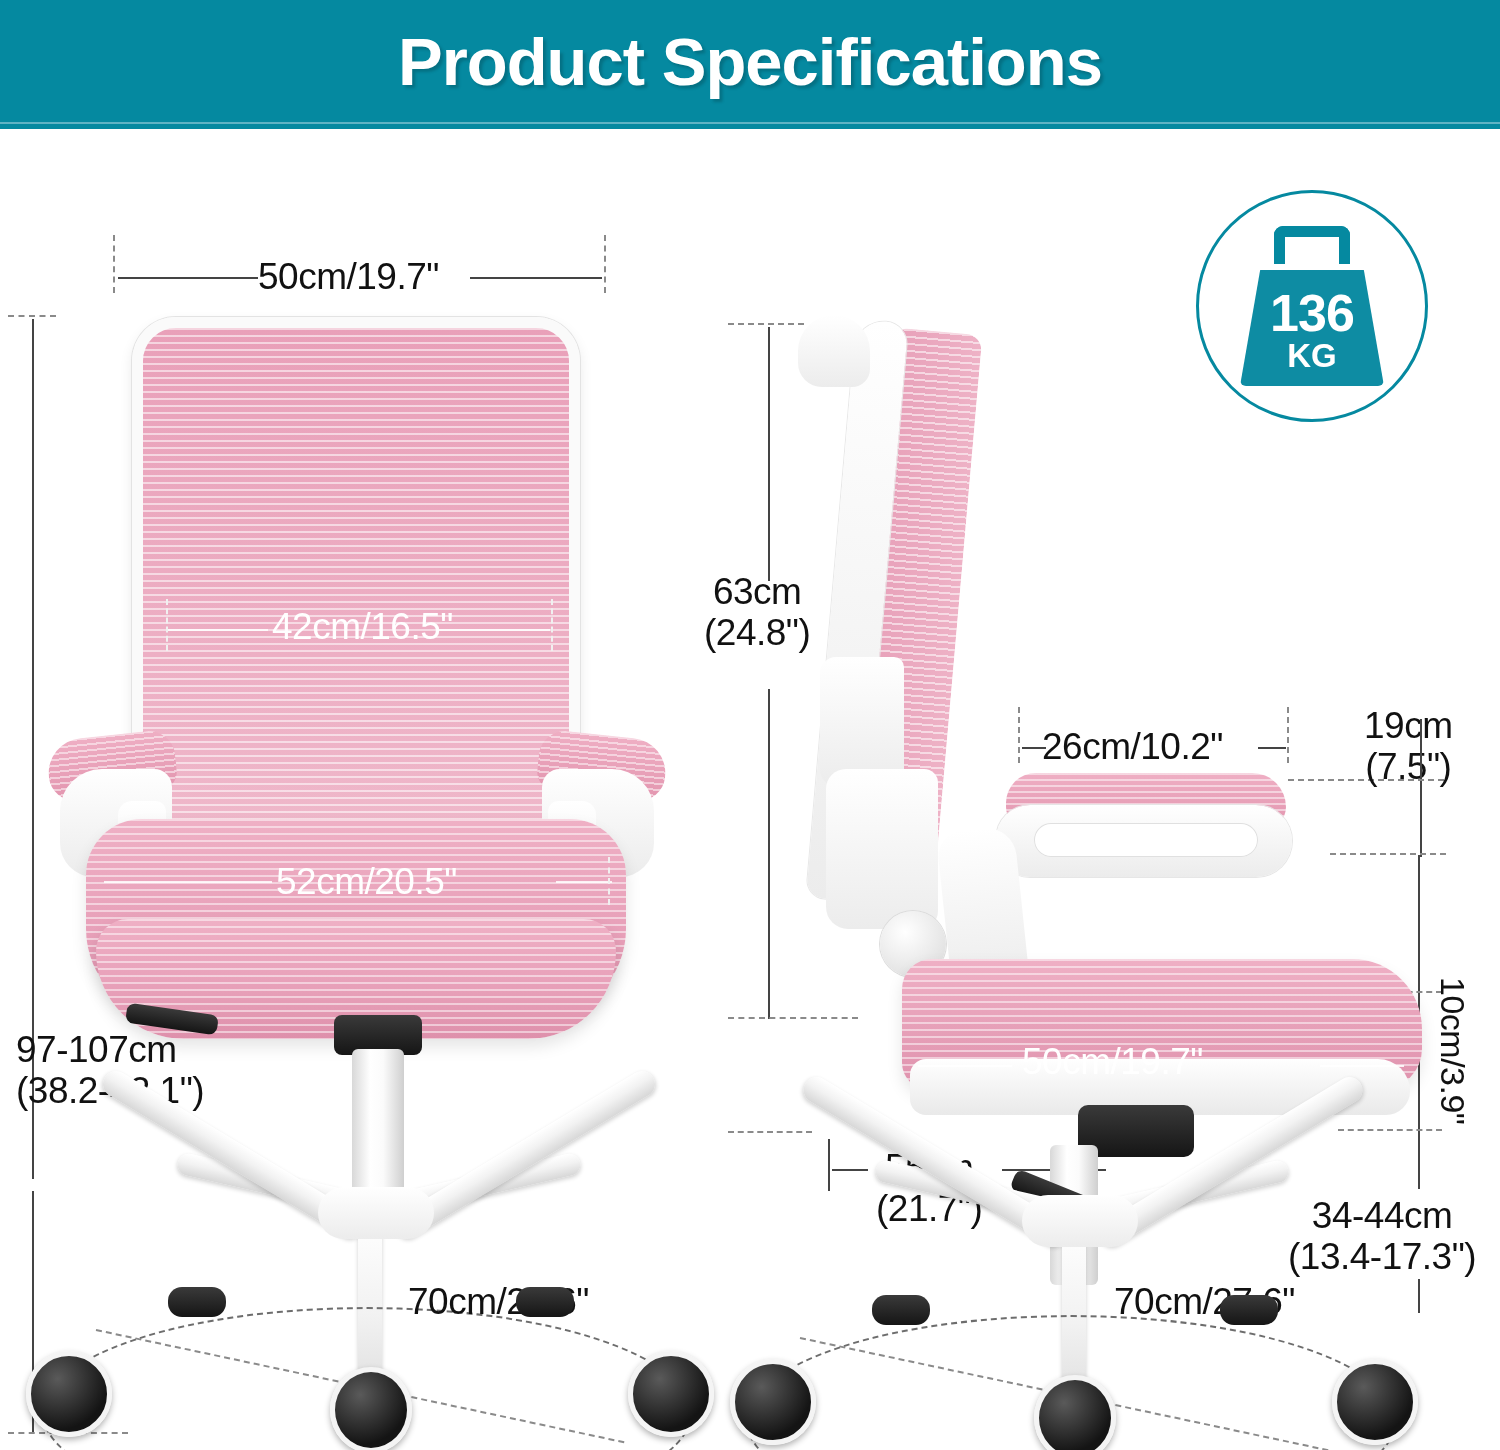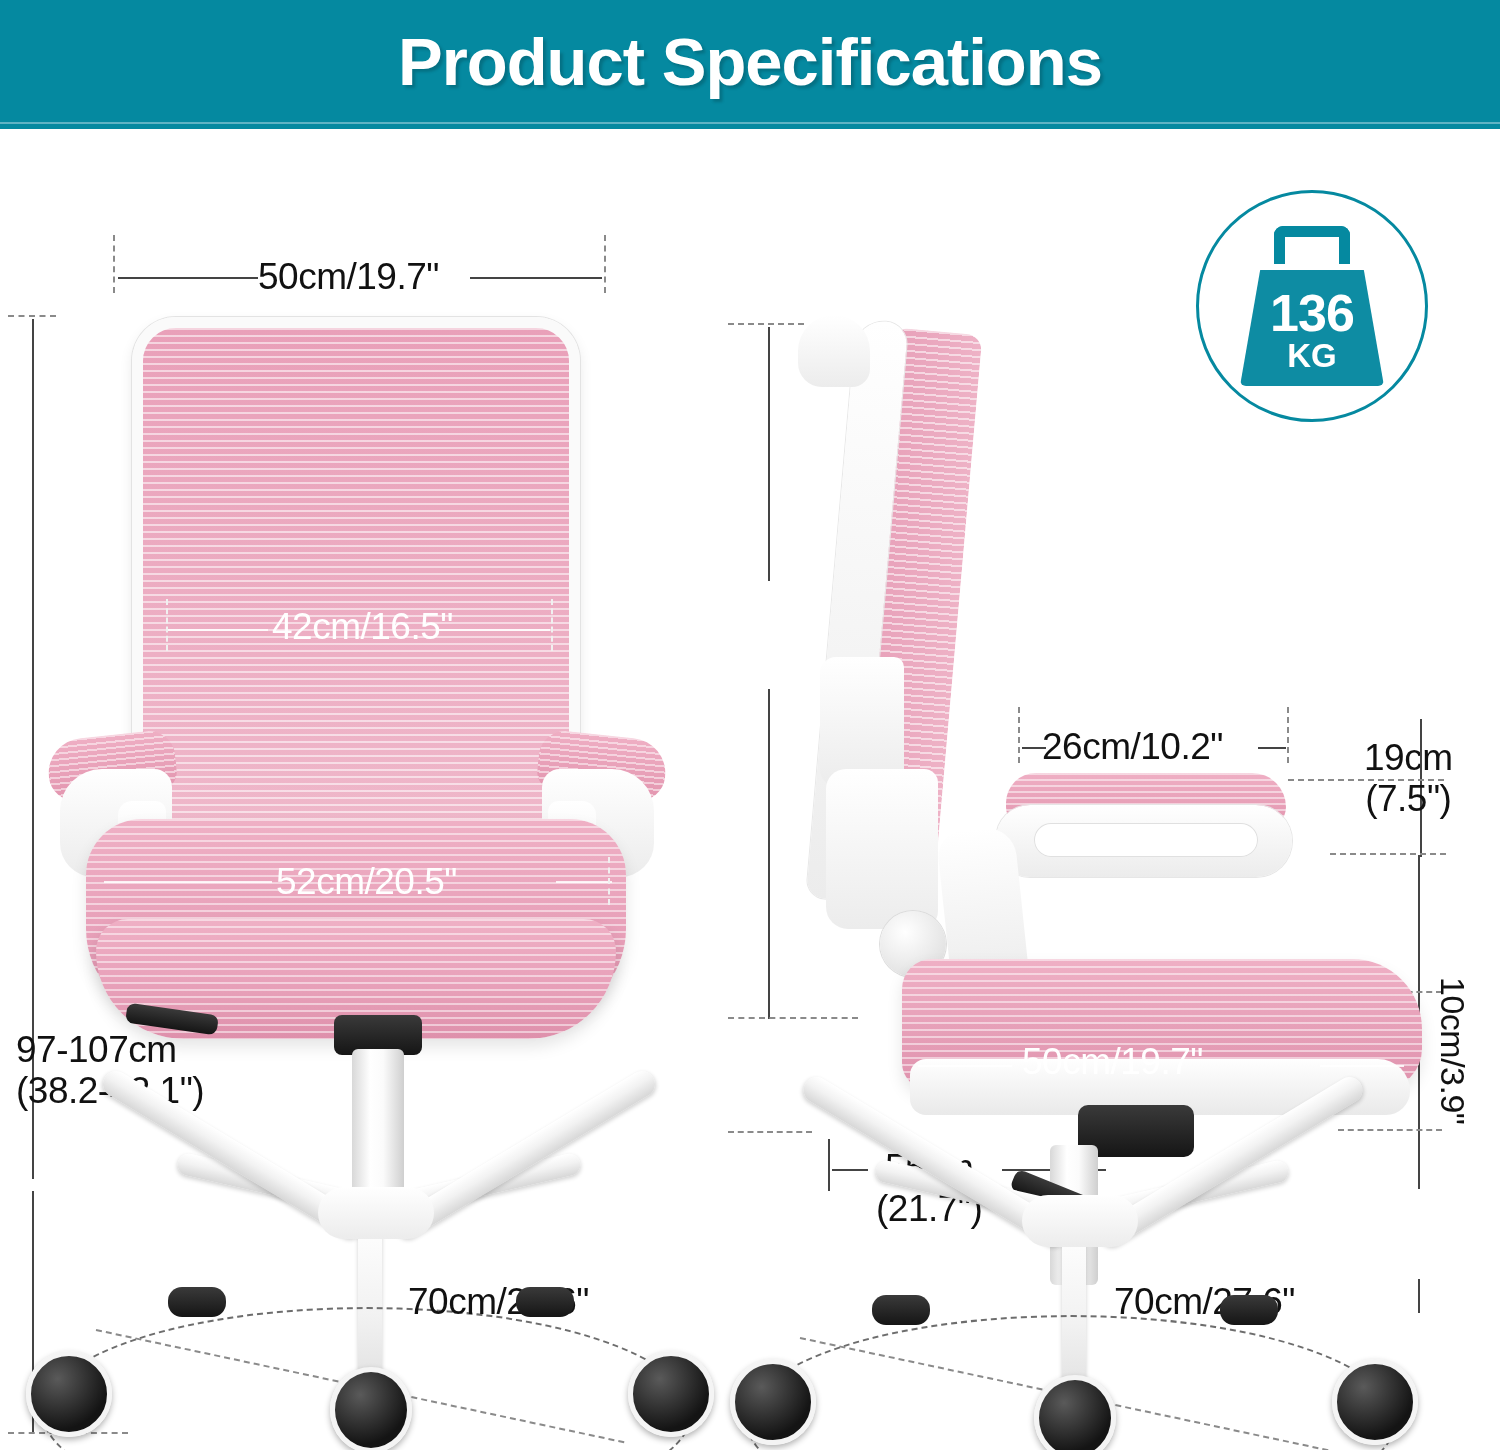--- a/index.html
+++ b/index.html
@@ -239,20 +239,24 @@
   <div class="caster" style="left:26px; top:1222px; width:86px; height:86px;"></div>
   <div class="caster" style="left:628px; top:1222px; width:86px; height:86px;"></div>
   <div class="caster" style="left:330px; top:1238px; width:82px; height:86px;"></div>
   <div class="black-part" style="left:168px; top:1158px; width:58px; height:30px; border-radius:14px;"></div>
   <div class="black-part" style="left:516px; top:1158px; width:58px; height:30px; border-radius:14px;"></div>
 
   <div class="dash-h" style="left:728px; top:194px; width:76px;"></div>
   <div class="solid-v" style="left:768px; top:198px; height:254px;"></div>
   <div class="solid-v" style="left:768px; top:560px; height:330px;"></div>
   <div class="dash-h" style="left:728px; top:888px; width:130px;"></div>
+  <div class="dim-black two-line" style="left:704px; top:442px; text-align:center;">
+    <span>63cm</span><br>
+    <span>(24.8")</span>
+  </div>
 
   <div style="position:absolute; left:840px; top:196px; width:94px; height:560px;
               background: repeating-linear-gradient(to bottom, rgba(255,255,255,0.55) 0px, rgba(255,255,255,0.55) 2px, rgba(255,255,255,0) 2px, rgba(255,255,255,0) 7px), linear-gradient(to right,#E79FB8,#EEB2C6);
               border-radius: 20px 16px 14px 14px;
               transform: rotate(5deg); transform-origin: bottom left;"></div>
   <div class="white-part" style="left:806px; top:188px; width:52px; height:580px; border-radius:30px 22px 18px 18px; transform:rotate(5deg); transform-origin:bottom left; box-shadow:0 0 0 1px #e8e8e8;"></div>
   <div class="white-part" style="left:798px; top:186px; width:72px; height:72px; border-radius:36px 36px 18px 24px;"></div>
 
   <div class="white-part" style="left:820px; top:528px; width:84px; height:130px; border-radius:16px 10px 10px 18px;"></div>
   <div class="white-part" style="left:826px; top:640px; width:112px; height:160px; border-radius:20px 14px 18px 22px;"></div>
@@ -266,21 +270,21 @@
   <div class="dim-black" style="left:1042px; top:597px;">26cm/10.2"</div>
 
   <div class="armpad" style="left:1006px; top:644px; width:280px; height:56px; border-radius:30px 34px 22px 22px;"></div>
   <div class="white-part" style="left:996px; top:676px; width:296px; height:72px; border-radius:34px 36px 36px 34px; box-shadow:0 0 0 1px #e6e6e6;"></div>
   <div style="position:absolute; left:1034px; top:694px; width:224px; height:34px; border-radius:20px; background:#ffffff; box-shadow: inset 0 0 0 1px #e0e0e0;"></div>
   <div class="white-part" style="left:944px; top:700px; width:78px; height:160px; border-radius:26px 30px 20px 26px; transform:rotate(-6deg);"></div>
 
   <div class="dash-h" style="left:1288px; top:650px; width:156px;"></div>
   <div class="solid-v" style="left:1420px; top:652px; height:48px;"></div>
   <div class="solid-v" style="left:1420px; top:700px; height:0px;"></div>
-  <div class="dim-black two-line" style="left:1364px; top:576px; text-align:center;margin-top:32px;">
+  <div class="dim-black two-line" style="left:1364px; top:576px; text-align:center;">
     <span>19cm</span><br>
     <span>(7.5")</span>
   </div>
   <div class="solid-v" style="left:1420px; top:692px; height:36px;"></div>
   <div class="solid-v" style="left:1420px; top:690px; height:26px;"></div>
   <div class="solid-v" style="left:1420px; top:690px; height:36px;"></div>
   <div class="solid-v" style="left:1420px; top:688px; height:30px;"></div>
   <div class="dash-h" style="left:1330px; top:724px; width:116px;"></div>
   <div class="solid-v" style="left:1420px; top:590px; height:60px;"></div>
 
@@ -302,20 +306,24 @@
 
   <div class="dash-h" style="left:728px; top:1002px; width:84px;"></div>
   <div class="solid-v" style="left:828px; top:1010px; height:52px;"></div>
   <div class="solid-h" style="left:832px; top:1040px; width:36px;"></div>
   <div class="solid-h" style="left:1002px; top:1040px; width:104px;"></div>
   <div class="dim-black two-line" style="left:876px; top:1018px; text-align:center;">
     <span>55cm</span><br>
     <span>(21.7")</span>
   </div>
 
+  <div class="dim-black two-line" style="left:1288px; top:1066px; text-align:center;">
+    <span>34-44cm</span><br>
+    <span>(13.4-17.3")</span>
+  </div>
   <div class="solid-v" style="left:1418px; top:1010px; height:50px;"></div>
   <div class="solid-v" style="left:1418px; top:1150px; height:34px;"></div>
 
   <div class="black-part" style="left:1078px; top:976px; width:116px; height:52px; border-radius:10px;"></div>
   <div class="gas-cyl" style="left:1050px; top:1016px; width:48px; height:140px; border-radius:6px;"></div>
   <div class="black-part" style="left:1010px; top:1056px; width:92px; height:22px; border-radius:8px; transform:rotate(22deg);"></div>
 
   <div class="star-leg" style="left:870px; top:1082px; width:234px; height:22px; transform:rotate(13deg); transform-origin:right center;"></div>
   <div class="star-leg" style="left:1060px; top:1082px; width:234px; height:22px; transform:rotate(-13deg); transform-origin:left center;"></div>
   <div class="star-leg" style="left:762px; top:1098px; width:304px; height:26px; transform:rotate(31deg); transform-origin:right center; border-radius:40px;"></div>

